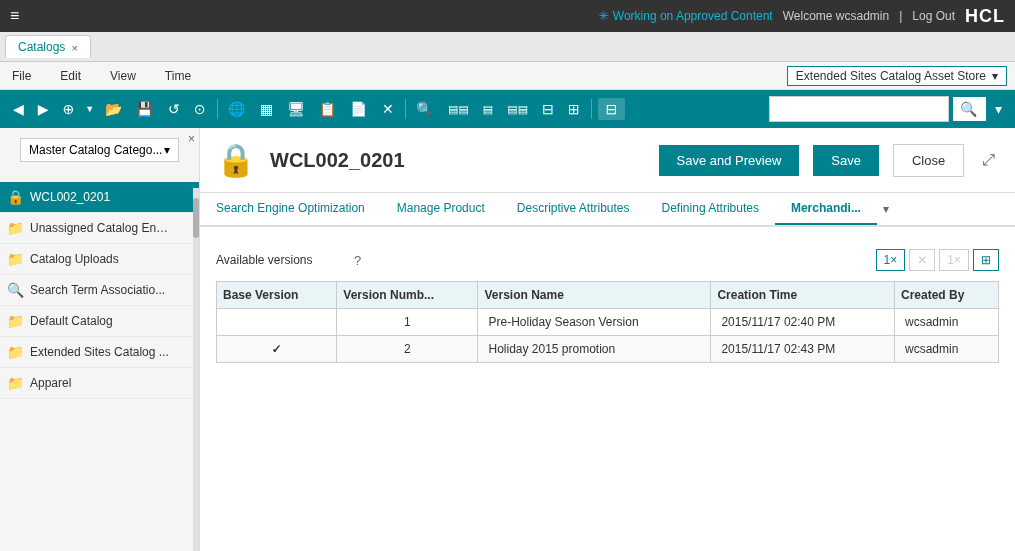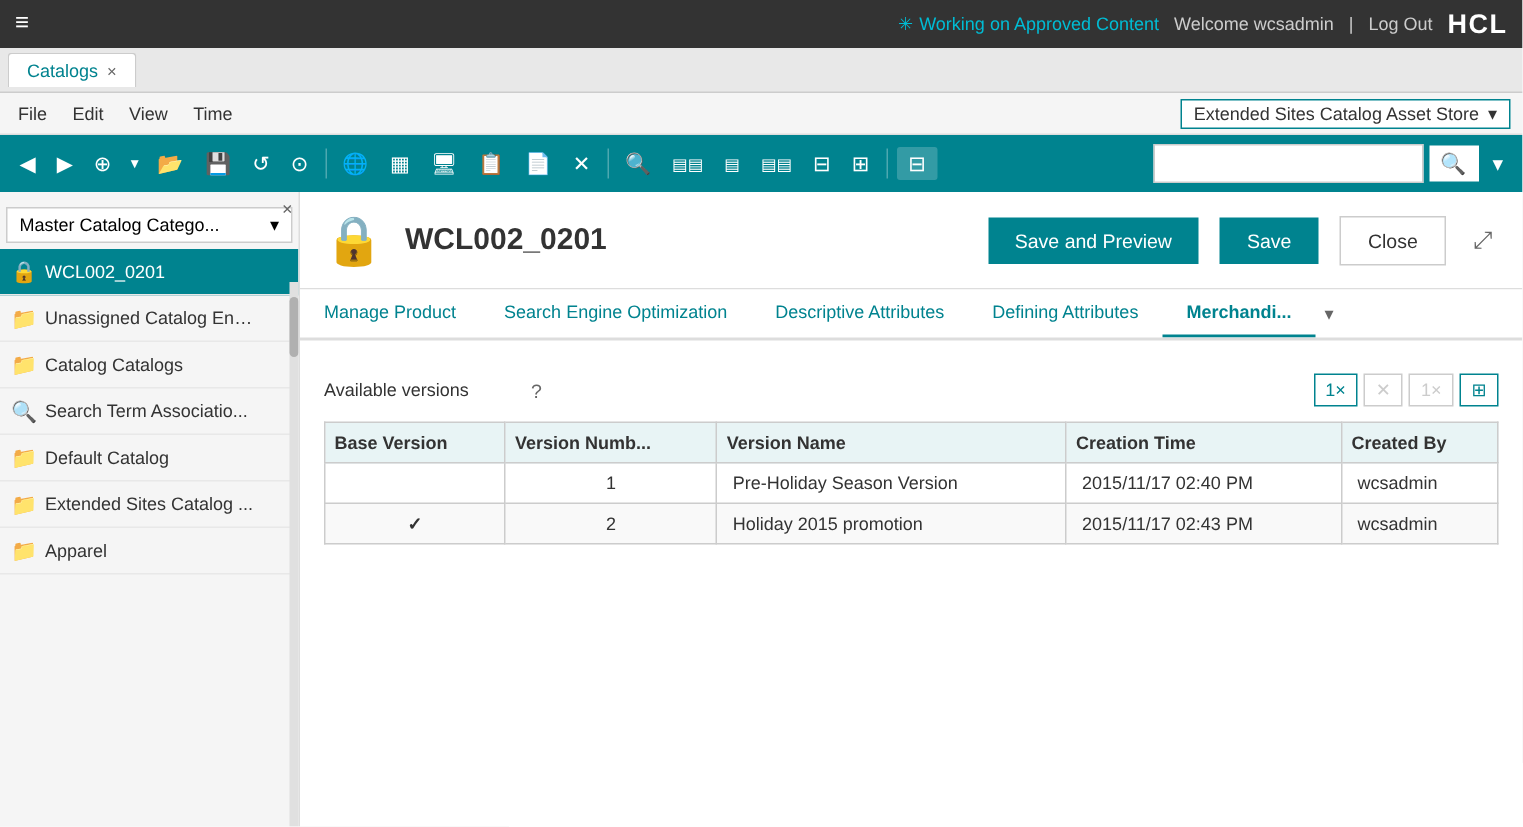--- a/index.html
+++ b/index.html
@@ -49,21 +49,21 @@
     
     .menu-bar {
       background: #f5f5f5;
       height: 28px;
       display: flex;
       align-items: center;
       border-bottom: 1px solid #ddd;
       padding: 0 8px;
       justify-content: space-between;
     }
-    .menu-items { display: flex; gap: 9px; }
+    .menu-items { display: flex; gap: 21px; }
     .menu-item { cursor: pointer; color: #333; padding: 2px 4px; }
     .store-selector {
       display: flex;
       align-items: center;
       border: 1px solid #00838f;
       background: white;
       padding: 2px 8px;
       gap: 6px;
       cursor: pointer;
       min-width: 200px;
@@ -141,21 +141,21 @@
     }
     .sidebar-close {
       position: absolute;
       right: 4px;
       top: 4px;
       cursor: pointer;
       color: #666;
       font-size: 12px;
     }
     .sidebar-dropdown {
-      margin: 4px;
+      margin: 20px;
       margin-top: 10px;
       background: white;
       border: 1px solid #ccc;
       padding: 4px 8px;
       display: flex;
       align-items: center;
       justify-content: space-between;
       cursor: pointer;
       font-size: 12px;
     }
@@ -426,21 +426,21 @@
         <span class="item-text">WCL002_0201</span>
       </div>
 
       <div class="sidebar-item">
         <span class="icon folder-icon" style="font-size:14px;">📁</span>
         <span class="item-text">Unassigned Catalog Entr...</span>
       </div>
 
       <div class="sidebar-item">
         <span class="icon folder-icon" style="font-size:14px;">📁</span>
-        <span class="item-text">Catalog Catalogs</span>
+        <span class="item-text">Catalog Uploads</span>
       </div>
 
       <div class="sidebar-item">
         <span class="icon" style="font-size:14px;">🔍</span>
         <span class="item-text">Search Term Associatio...</span>
       </div>
 
       <div class="sidebar-item">
         <span class="icon folder-icon-teal" style="font-size:14px;color:#00838f;">📁</span>
         <span class="item-text">Default Catalog</span>
@@ -468,22 +468,22 @@
     <div class="product-header">
       <div class="product-icon" style="font-size:32px;">🔒</div>
       <span class="product-title">WCL002_0201</span>
       <button class="btn-save-preview">Save and Preview</button>
       <button class="btn-save">Save</button>
       <button class="btn-close">Close</button>
       <button class="expand-btn">⤢</button>
     </div>
 
     <div class="content-tabs">
+      <span class="content-tab">Search Engine Optimization</span>
       <span class="content-tab">Manage Product</span>
-      <span class="content-tab">Search Engine Optimization</span>
       <span class="content-tab">Descriptive Attributes</span>
       <span class="content-tab">Defining Attributes</span>
       <span class="content-tab active">Merchandi...</span>
       <span class="content-tab-more">▾</span>
     </div>
 
     <div class="versions-section">
       <div class="versions-header">
         <div style="display:flex;align-items:center;gap:6px;">
           

